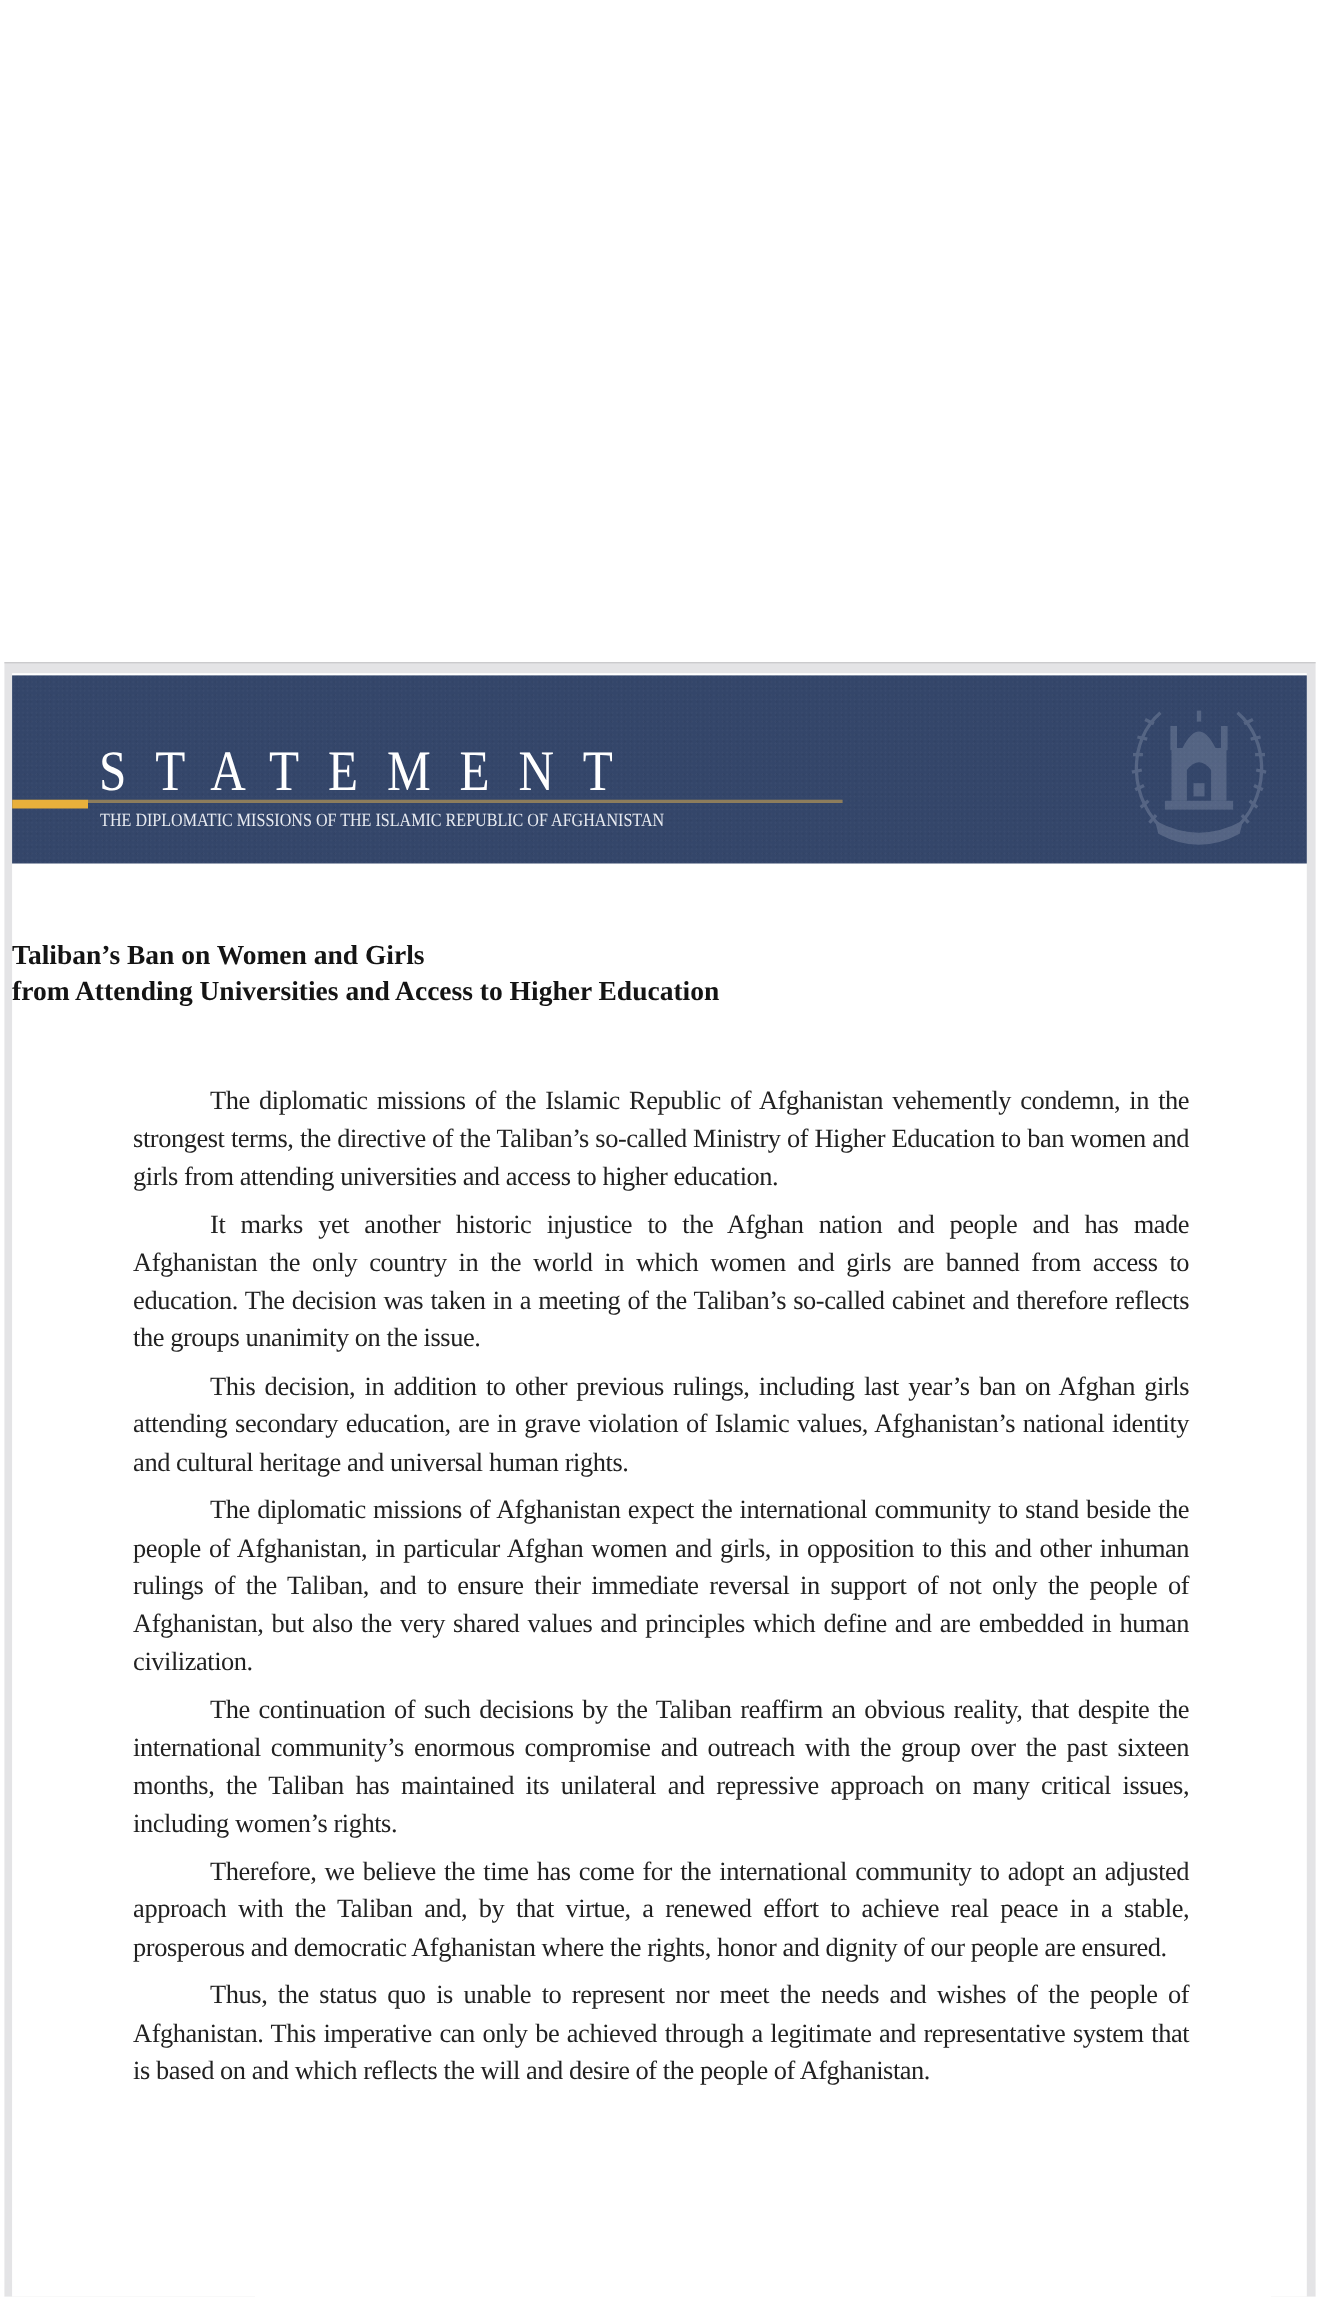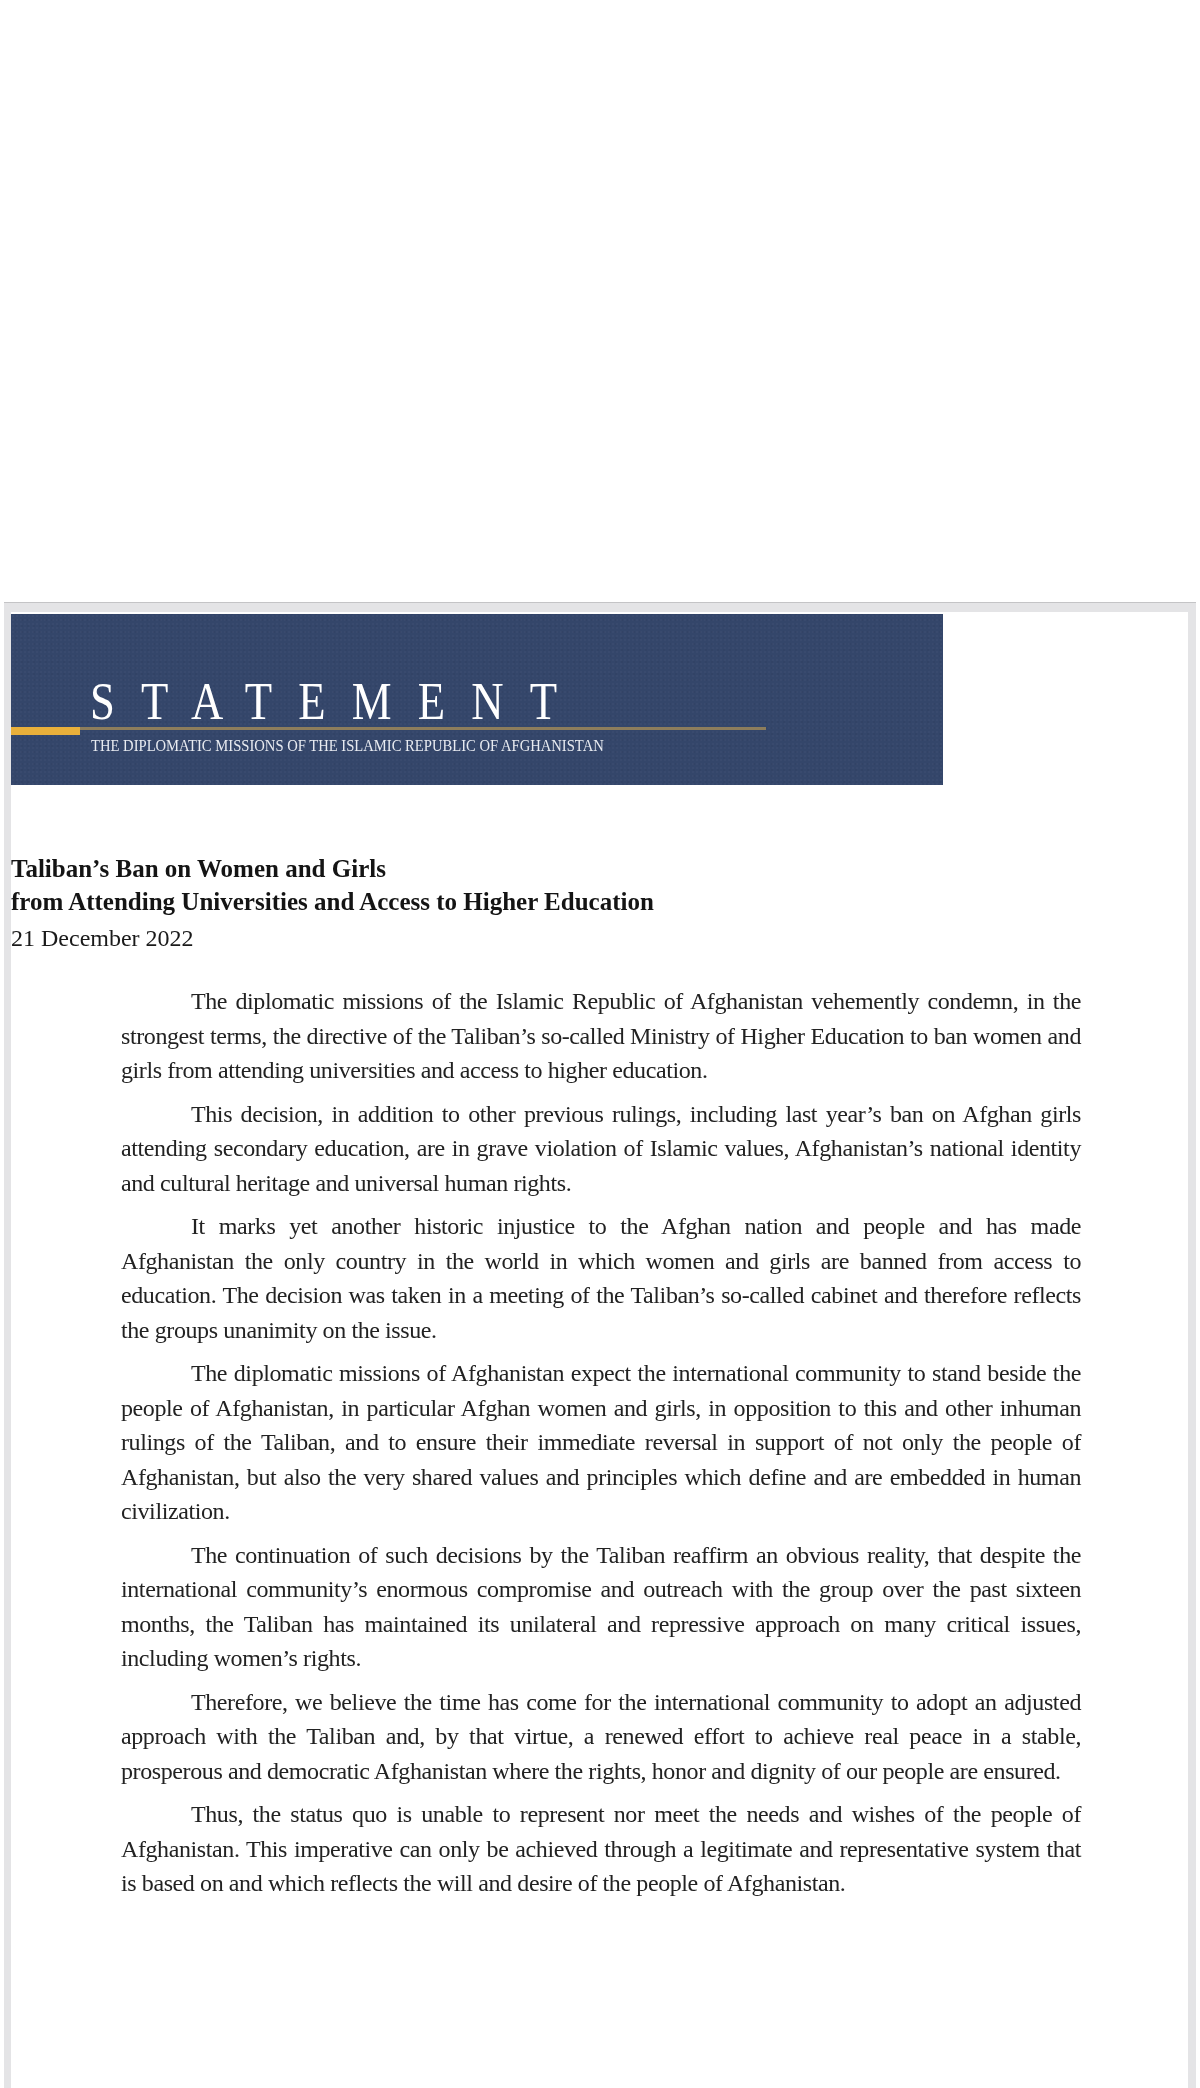--- a/index.html
+++ b/index.html
@@ -35,21 +35,21 @@
     left: 11px;
     top: 612px;
     width: 1177px;
     height: 1476px;
     background: #ffffff;
   }
   .banner {
     position: absolute;
     left: 0;
     top: 2px;
-    width: 932px;
+    width: 1177px;
     height: 171px;
     background: #34466a;
     background-image:
       radial-gradient(rgba(255,255,255,0.025) 1px, transparent 1px),
       radial-gradient(rgba(0,0,0,0.04) 1px, transparent 1px);
     background-size: 4px 4px, 6px 6px;
     background-position: 0 0, 2px 3px;
     overflow: hidden;
   }
   .banner-title {
@@ -180,26 +180,25 @@
       <path d="M64 100 L64 72 Q 75 58 86 72 L86 100 Z" fill="#34466a"></path>
       <rect x="70" y="84" width="10" height="12" fill="#c9d1df"></rect>
     </svg>
   </div>
 
   <div class="doc-header">
     <h2 class="doc-title">
       <span>Taliban’s Ban on Women and Girls</span><br>
       <span>from Attending Universities and Access to Higher Education</span>
     </h2>
-    <div class="doc-date">21 December 2022</div>
   </div>
 
   <div class="doc-body">
     <p>The diplomatic missions of the Islamic Republic of Afghanistan vehemently condemn, in the strongest terms, the directive of the Taliban’s so-called Ministry of Higher Education to ban women and girls from attending universities and access to higher education.</p>
+    <p>It marks yet another historic injustice to the Afghan nation and people and has made Afghanistan the only country in the world in which women and girls are banned from access to education. The decision was taken in a meeting of the Taliban’s so-called cabinet and therefore reflects the groups unanimity on the issue.</p>
     <p>This decision, in addition to other previous rulings, including last year’s ban on Afghan girls attending secondary education, are in grave violation of Islamic values, Afghanistan’s national identity and cultural heritage and universal human rights.</p>
-    <p>It marks yet another historic injustice to the Afghan nation and people and has made Afghanistan the only country in the world in which women and girls are banned from access to education. The decision was taken in a meeting of the Taliban’s so-called cabinet and therefore reflects the groups unanimity on the issue.</p>
     <p>The diplomatic missions of Afghanistan expect the international community to stand beside the people of Afghanistan, in particular Afghan women and girls, in opposition to this and other inhuman rulings of the Taliban, and to ensure their immediate reversal in support of not only the people of Afghanistan, but also the very shared values and principles which define and are embedded in human civilization.</p>
     <p>The continuation of such decisions by the Taliban reaffirm an obvious reality, that despite the international community’s enormous compromise and outreach with the group over the past sixteen months, the Taliban has maintained its unilateral and repressive approach on many critical issues, including women’s rights.</p>
     <p>Therefore, we believe the time has come for the international community to adopt an adjusted approach with the Taliban and, by that virtue, a renewed effort to achieve real peace in a stable, prosperous and democratic Afghanistan where the rights, honor and dignity of our people are ensured.</p>
     <p>Thus, the status quo is unable to represent nor meet the needs and wishes of the people of Afghanistan. This imperative can only be achieved through a legitimate and representative system that is based on and which reflects the will and desire of the people of Afghanistan.</p>
   </div>
 
 </div>
 
 </body></html>

